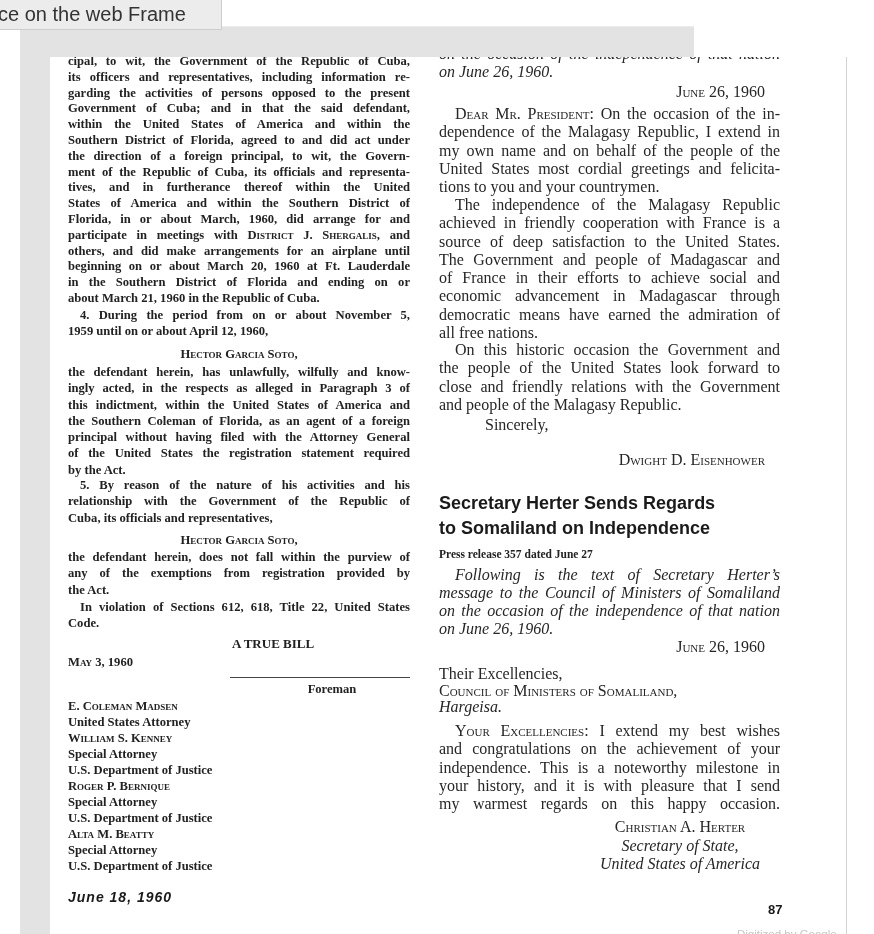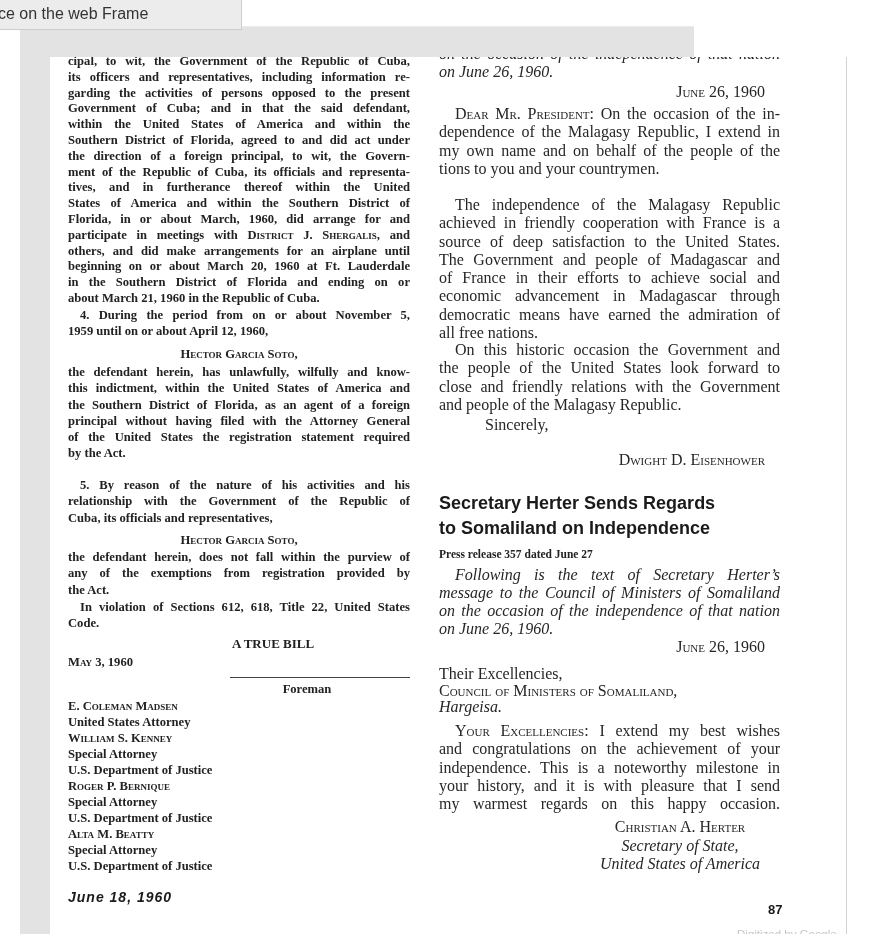--- a/index.html
+++ b/index.html
@@ -44,23 +44,23 @@
   }
   .pagenum {
     position:absolute; left:718px; top:845px; font-family:"Liberation Sans", sans-serif;
     font-weight:bold; font-size:13px; line-height:16px; color:#1a1a1a;
   }
   .watermark {
     position:absolute; left:687px; top:870px; font-family:"Liberation Sans", sans-serif;
     font-size:11.5px; line-height:14px; color:#c6c6c6;
   }
   .tooltip {
-    position:absolute; left:0; top:0; width:242px; height:30px; box-sizing:border-box;
+    position:absolute; left:0; top:0; width:222px; height:30px; box-sizing:border-box;
     background:#ececec; border-right:1px solid #cdcdcd; border-bottom:1px solid #cdcdcd;
-    font-family:"Liberation Sans", sans-serif; font-size:16px; line-height:28px; color:#333;
+    font-family:"Liberation Sans", sans-serif; font-size:20px; line-height:28px; color:#333;
     white-space:nowrap; overflow:hidden; padding-left:0;
   }
   .tooltip span { position:relative; left:-2px; }
   .attorneys { position:absolute; left:18px; top:641px; width:300px; font-weight:bold; font-size:12.6px; line-height:16px; color:#222; }
   .attorneys div { height:16px; }
 </style>
 </head>
 <body>
 
 <div class="viewer">
@@ -86,22 +86,23 @@
       </div>
     <div class="blk lc para indent" style="top:250px;">
         <div class="ln"><span>4. During the period from on or about November 5,</span></div>
         <div class="ln"><span>1959 until on or about April 12, 1960,</span></div>
       </div>
     <div class="blk lc center" style="top:289px;">
         <div class="ln"><span class="sc">Hector Garcia Soto,</span></div>
       </div>
     <div class="blk lc para" style="top:307px;">
         <div class="ln"><span>the defendant herein, has unlawfully, wilfully and know-</span></div>
+        <div class="ln"><span>ingly acted, in the respects as alleged in Paragraph 3 of</span></div>
         <div class="ln"><span>this indictment, within the United States of America and</span></div>
-        <div class="ln"><span>the Southern District of Florida, as an agent of a foreign</span></div>
+        <div class="ln"><span>the Southern Coleman of Florida, as an agent of a foreign</span></div>
         <div class="ln"><span>principal without having filed with the Attorney General</span></div>
         <div class="ln"><span>of the United States the registration statement required</span></div>
         <div class="ln"><span>by the Act.</span></div>
       </div>
     <div class="blk lc para indent" style="top:420px;">
         <div class="ln"><span>5. By reason of the nature of his activities and his</span></div>
         <div class="ln"><span>relationship with the Government of the Republic of</span></div>
         <div class="ln"><span>Cuba, its officials and representatives,</span></div>
       </div>
     <div class="blk lc center" style="top:475px;">
@@ -117,21 +118,21 @@
         <div class="ln"><span>Code.</span></div>
       </div>
 
     <div class="blk lc plain" style="top:579px; left:182px; width:auto; font-size:13px; line-height:16px;">
       <div class="ln">A TRUE BILL</div>
     </div>
     <div class="blk lc plain" style="top:597px; line-height:16px;">
         <div class="ln"><span class="sc">May</span><span> 3, 1960</span></div>
       </div>
     <div class="sig-line"></div>
-    <div class="blk lc center" style="top:624px; left:167px; width:180px; line-height:16px;">
+    <div class="blk lc center" style="top:624px; left:192px; width:180px; line-height:16px;">
       <div class="ln">Foreman</div>
     </div>
 
     <div class="attorneys">
       <div class="sc">E. Coleman Madsen</div>
       <div>United States Attorney</div>
       <div class="sc">William S. Kenney</div>
       <div>Special Attorney</div>
       <div>U.S. Department of Justice</div>
       <div class="sc">Roger P. Bernique</div>
@@ -148,20 +149,21 @@
         <div class="ln"><span class="it">on the occasion of the independence of that nation</span></div>
         <div class="ln"><span class="it">on June 26, 1960.</span></div>
       </div>
     <div class="blk rc right" style="top:26px; width:326px;">
         <div class="ln"><span class="sc">June</span><span> 26, 1960</span></div>
       </div>
     <div class="blk rc para indent" style="top:48px;">
         <div class="ln"><span class="sc">Dear Mr. President</span><span>: On the occasion of the in-</span></div>
         <div class="ln"><span>dependence of the Malagasy Republic, I extend in</span></div>
         <div class="ln"><span>my own name and on behalf of the people of the</span></div>
+        <div class="ln"><span>United States most cordial greetings and felicita-</span></div>
         <div class="ln"><span>tions to you and your countrymen.</span></div>
       </div>
     <div class="blk rc para indent" style="top:139px;">
         <div class="ln"><span>The independence of the Malagasy Republic</span></div>
         <div class="ln"><span>achieved in friendly cooperation with France is a</span></div>
         <div class="ln"><span>source of deep satisfaction to the United States.</span></div>
         <div class="ln"><span>The Government and people of Madagascar and</span></div>
         <div class="ln"><span>of France in their efforts to achieve social and</span></div>
         <div class="ln"><span>economic advancement in Madagascar through</span></div>
         <div class="ln"><span>democratic means have earned the admiration of</span></div>

